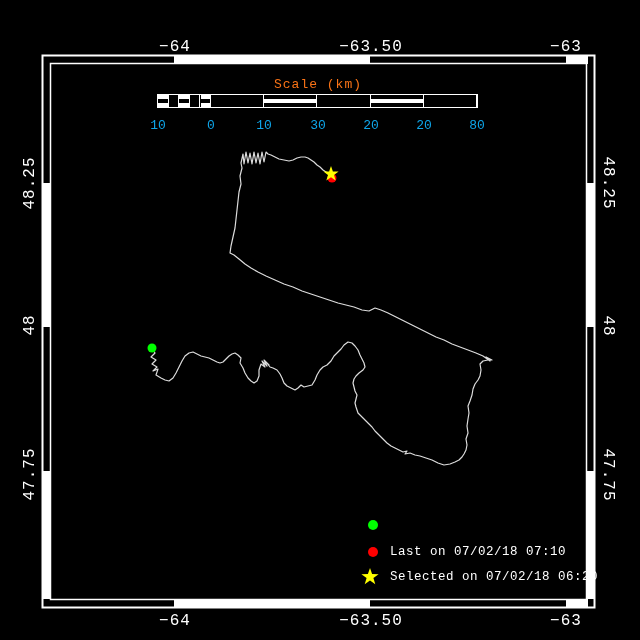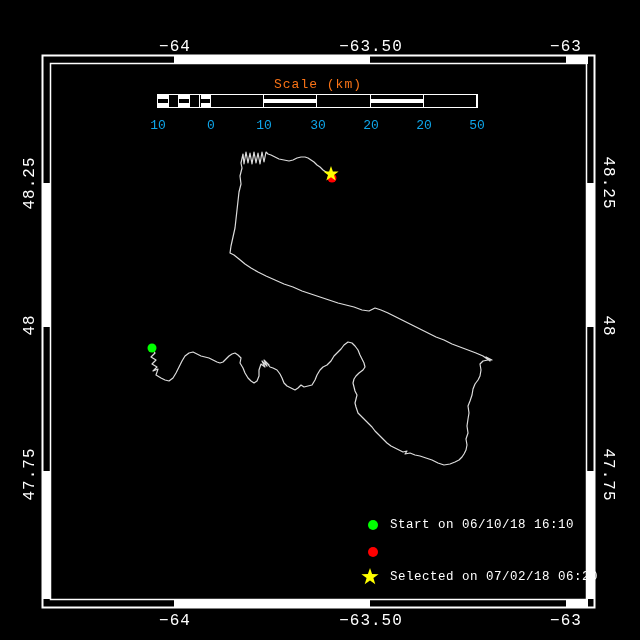--- a/index.html
+++ b/index.html
@@ -75,18 +75,18 @@
       <div class="cell k" style="left: 159.5px; width: 53.2px;"></div>
       <div class="cell m" style="left: 212.7px; width: 53.2px;"></div>
       <div class="cell k" style="left: 265.8px; width: 53.2px;"></div>
     </div>
   <div class="slabel" style="left:158px;top:110px">10</div>
   <div class="slabel" style="left:211px;top:110px">0</div>
   <div class="slabel" style="left:264px;top:110px">10</div>
   <div class="slabel" style="left:318px;top:110px">30</div>
   <div class="slabel" style="left:371px;top:110px">20</div>
   <div class="slabel" style="left:424px;top:110px">20</div>
-  <div class="slabel" style="left:477px;top:110px">50</div>
+  <div class="slabel" style="left:477px;top:110px">80</div>
 
-  <div class="legend-text" style="left:390px;top:510px">Start on 06/10/18 16:10</div>
+  <div class="legend-text" style="left:390px;top:537px">Last on 07/02/18 07:10</div>
   <div class="legend-text" style="left:390px;top:562px">Selected on 07/02/18 06:20</div>
 
 </div>
 
 </body></html>

